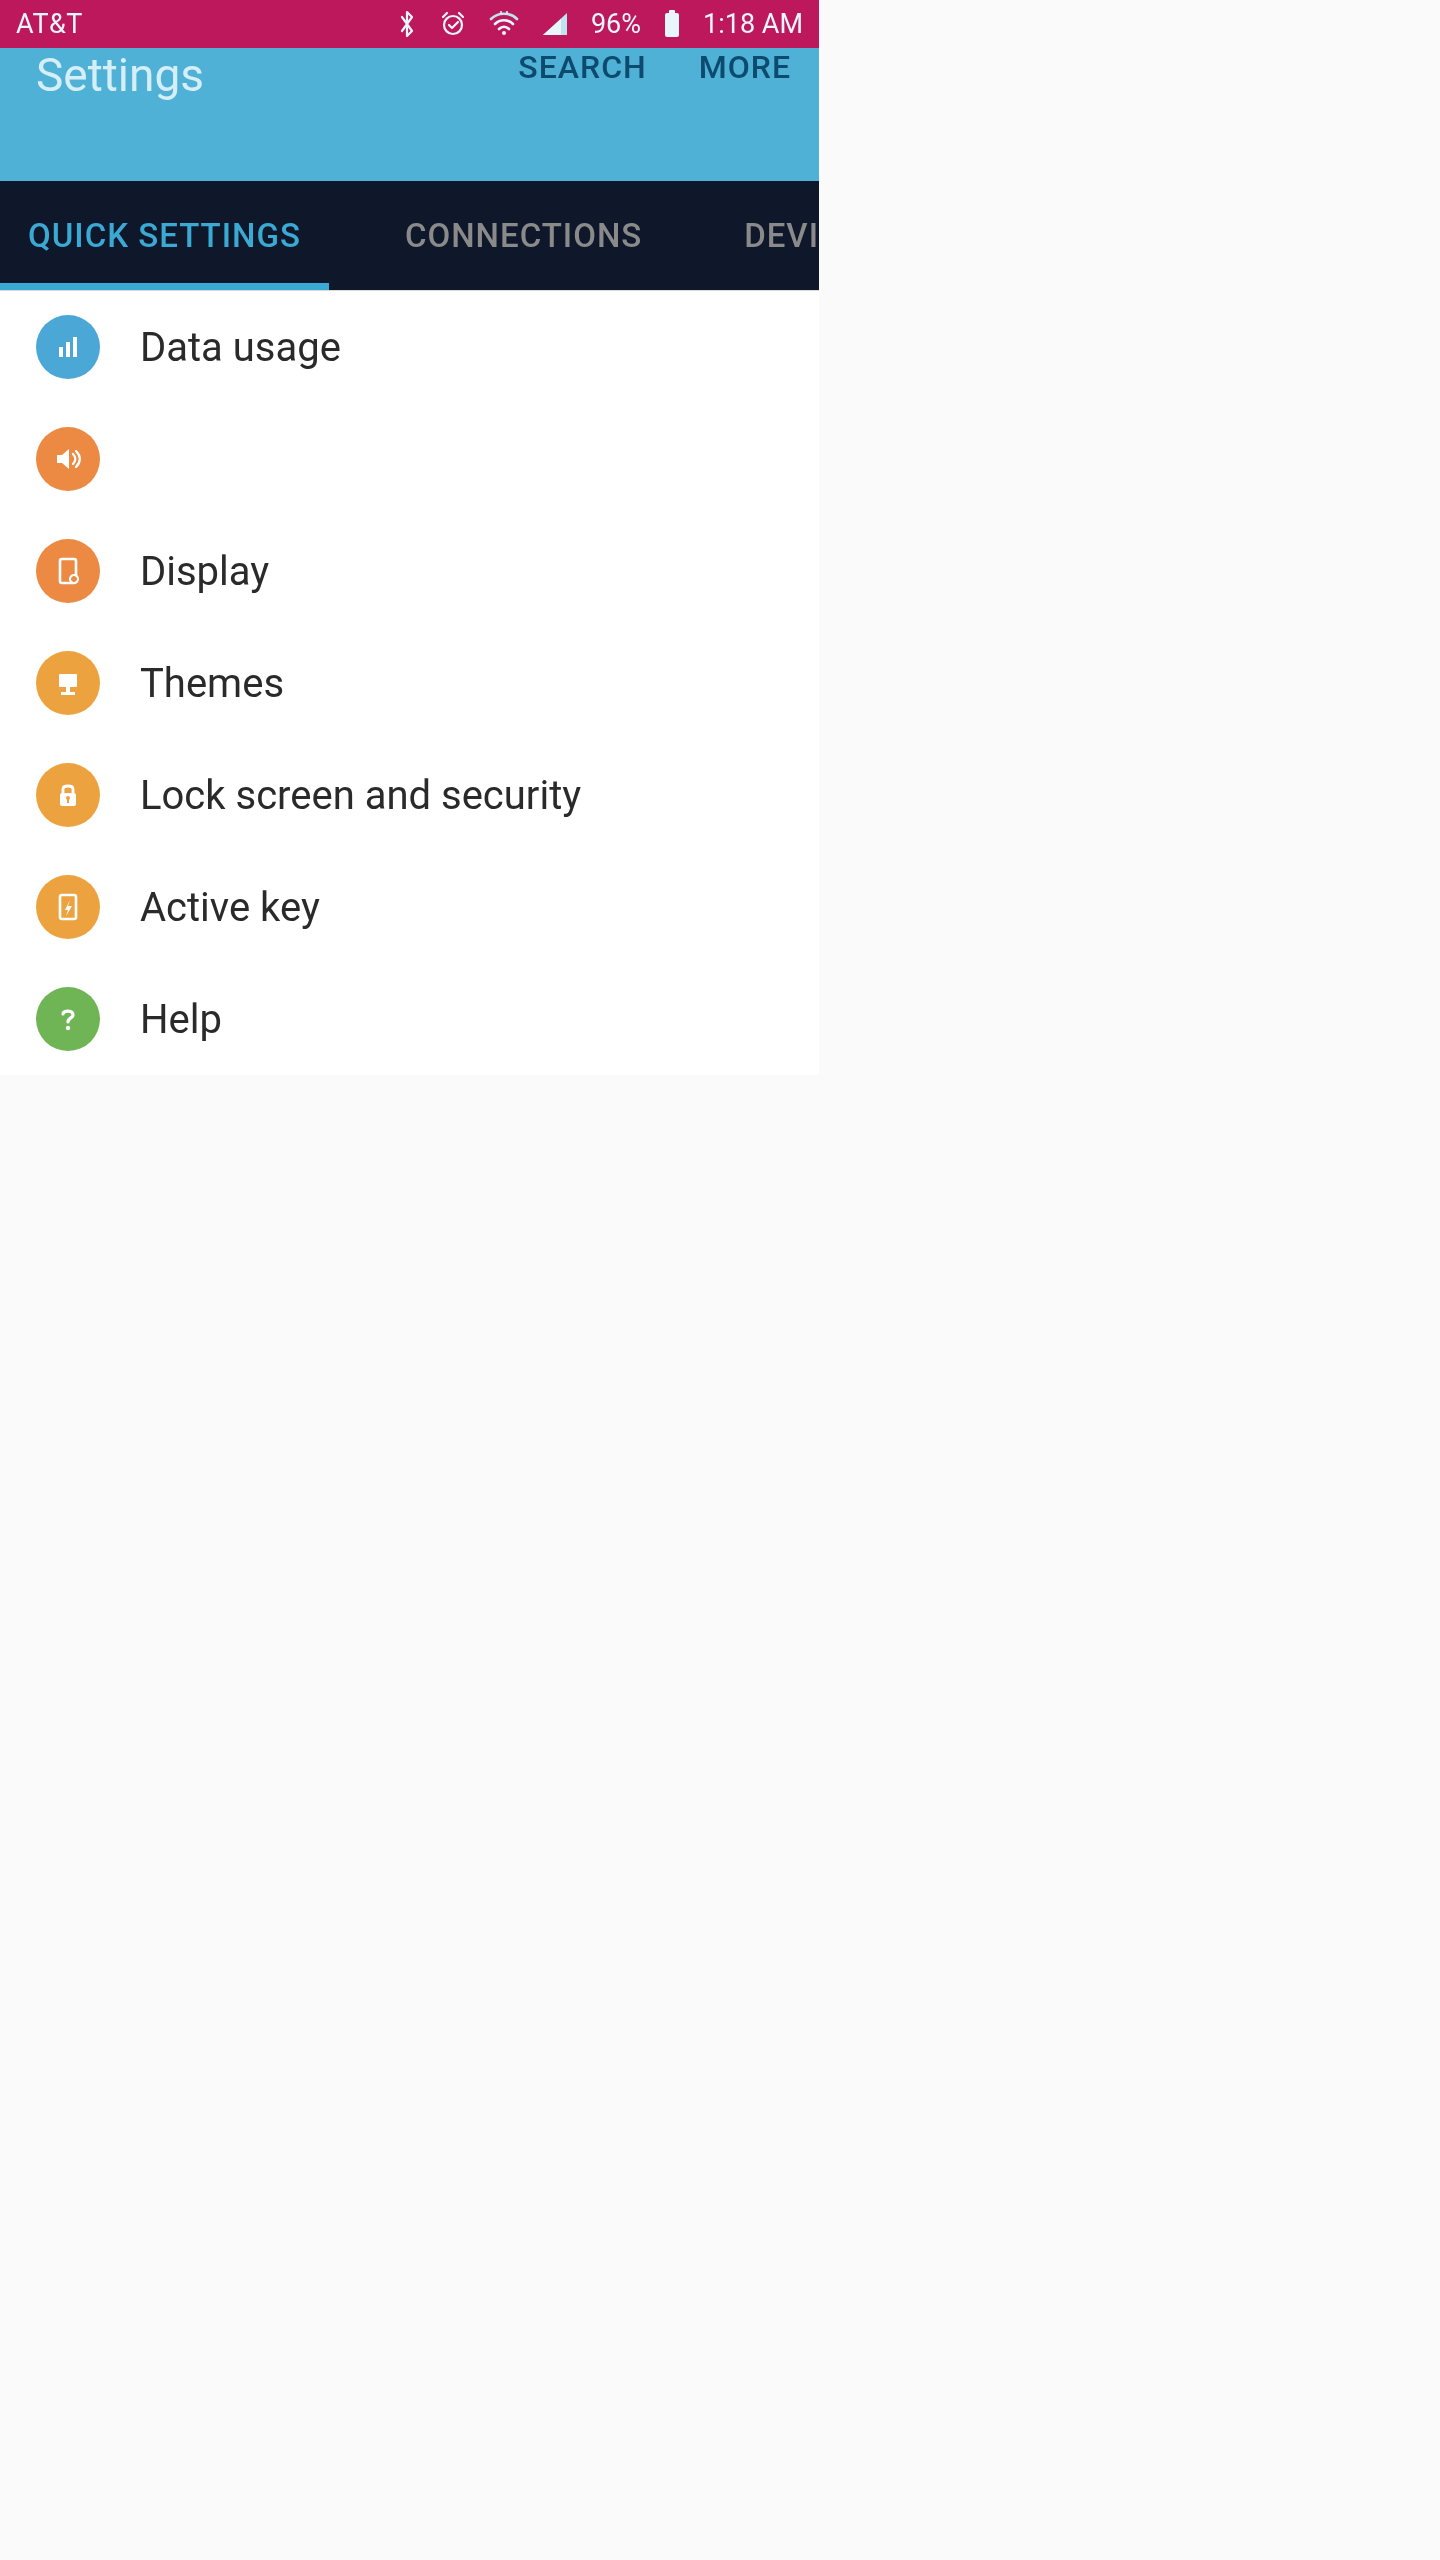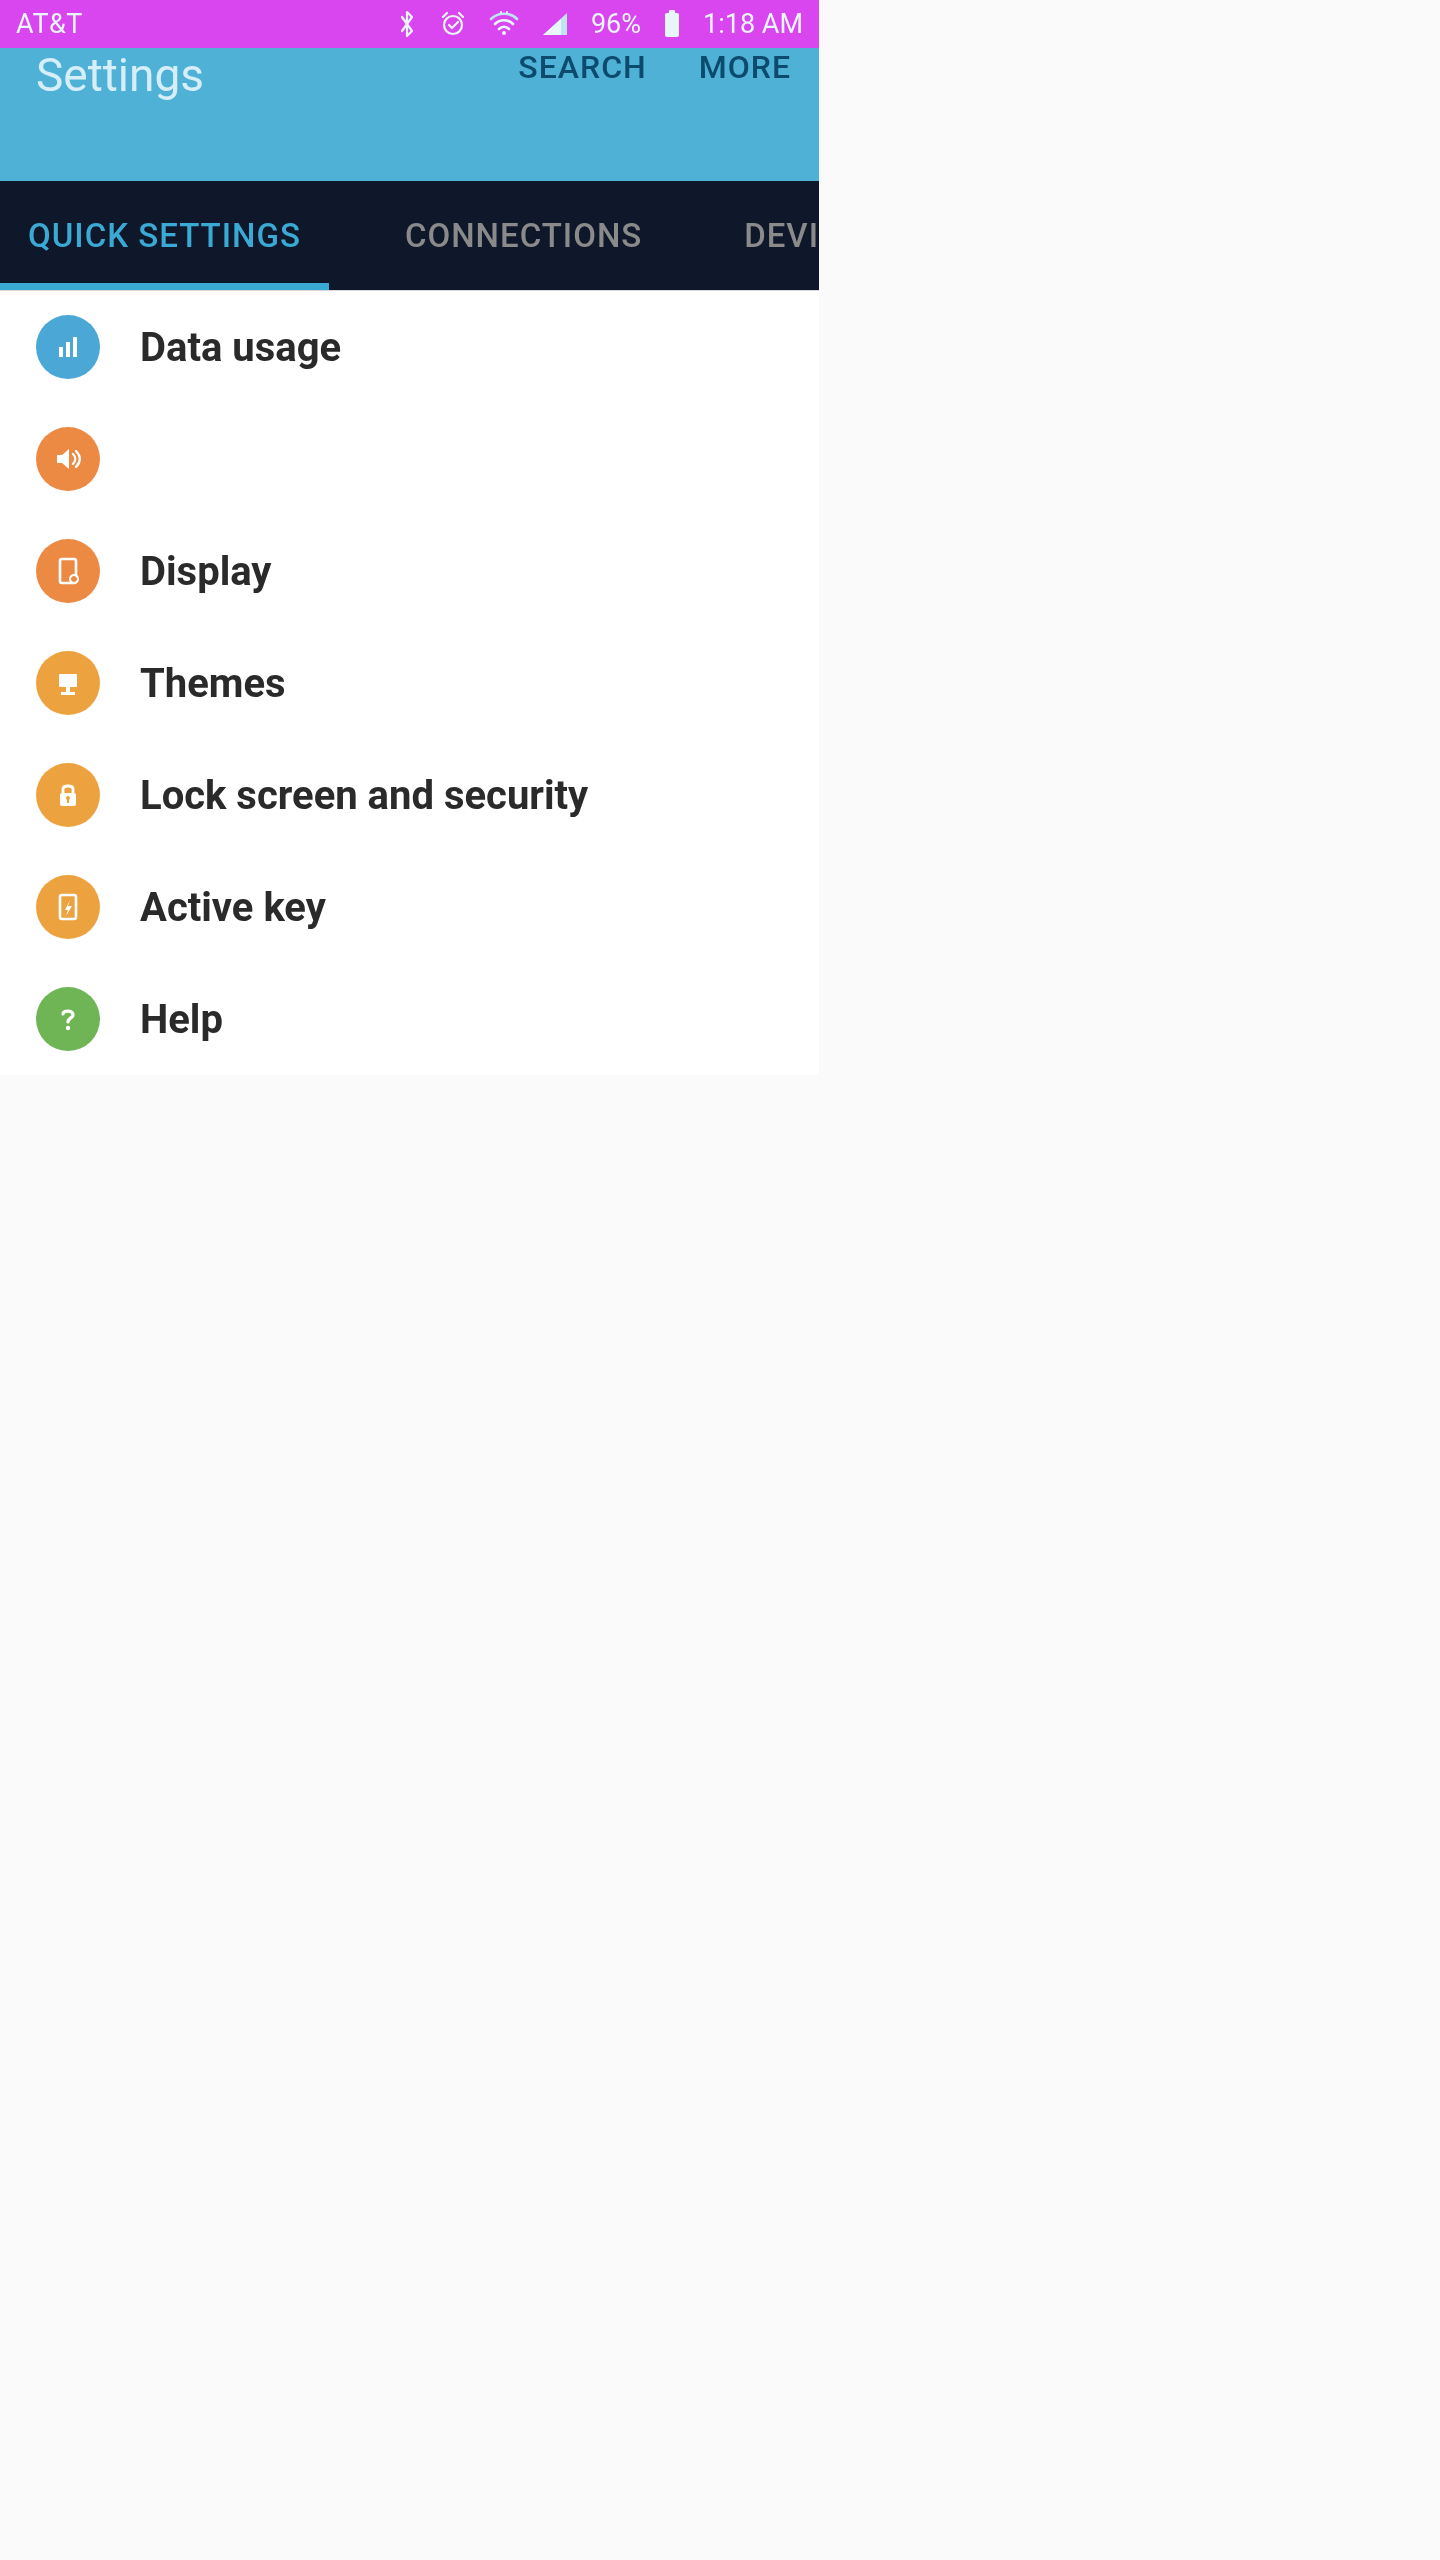--- a/index.html
+++ b/index.html
@@ -1,38 +1,38 @@
 <!DOCTYPE html>
 <html><head>
   <meta charset="utf-8">
   <style>
     * { margin: 0; padding: 0; box-sizing: border-box; }
     html, body { width: 819px; height: 1456px; font-family: -apple-system, Roboto, "Helvetica Neue", Arial, sans-serif; background: #fafafa; overflow: hidden; }
-    .status-bar { height: 48px; background: #d946ef; color: #e8f5fb; display: flex; align-items: center; justify-content: space-between; padding: 0 16px; font-size: 27px; font-weight: 400; }
+    .status-bar { height: 48px; background: #be185d; color: #e8f5fb; display: flex; align-items: center; justify-content: space-between; padding: 0 16px; font-size: 27px; font-weight: 400; }
     .status-left { letter-spacing: 0.5px; }
     .status-right { display: flex; align-items: center; gap: 22px; }
     .status-right .ico { display: inline-flex; align-items: center; }
     .app-bar { background: #4fb1d6; height: 133px; display: flex; justify-content: space-between; padding: 0 28px 0 36px; }
     .app-title { color: #d6eef7; font-size: 46px; font-weight: 400; }
     .app-actions { display: flex; gap: 52px; }
     .app-action { color: #0c4a6e; font-size: 32px; font-weight: 500; letter-spacing: 1px; cursor: pointer; }
     .tabs { height: 110px; background: #0f172a; display: flex; align-items: center; border-bottom: 1px solid #d9d9d9; overflow: hidden; }
     .tab { padding: 0 28px; height: 100%; display: flex; align-items: center; font-size: 33px; font-weight: 500; letter-spacing: 1px; color: #8a8a8a; white-space: nowrap; position: relative; cursor: pointer; }
     .tab.active { color: #3aa9d4; }
     .tab.active::after { content: ""; position: absolute; left: 0; right: 0; bottom: -1px; height: 8px; background: #3aa9d4; }
     .tab-gap { flex: 0 0 48px; }
     .tab-spacer { flex: 1; }
     .list { background: #ffffff; }
     .item { display: flex; align-items: center; height: 112px; padding: 0 36px; cursor: pointer; }
     .icon-circle { width: 64px; height: 64px; border-radius: 50%; display: flex; align-items: center; justify-content: center; color: #fff; flex-shrink: 0; }
     .c-blue { background: #4aa7d6; }
     .c-orange1 { background: #ec8a43; }
     .c-orange2 { background: #eca23e; }
     .c-green { background: #6fb556; }
-    .item-label { font-size: 40px; color: #2a2a2a; margin-left: 40px; font-weight: 700; }
+    .item-label { font-size: 40px; color: #2a2a2a; margin-left: 40px; font-weight: 400; }
     svg { display: block; }
   </style>
 </head>
 <body>
 
 <div class="status-bar">
   <div class="status-left">AT&amp;T</div>
   <div class="status-right">
     <span class="ico">
       <svg width="20" height="30" viewBox="0 0 20 30">

